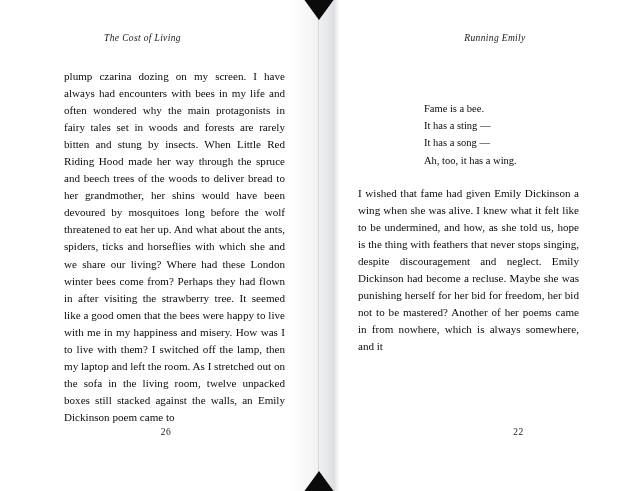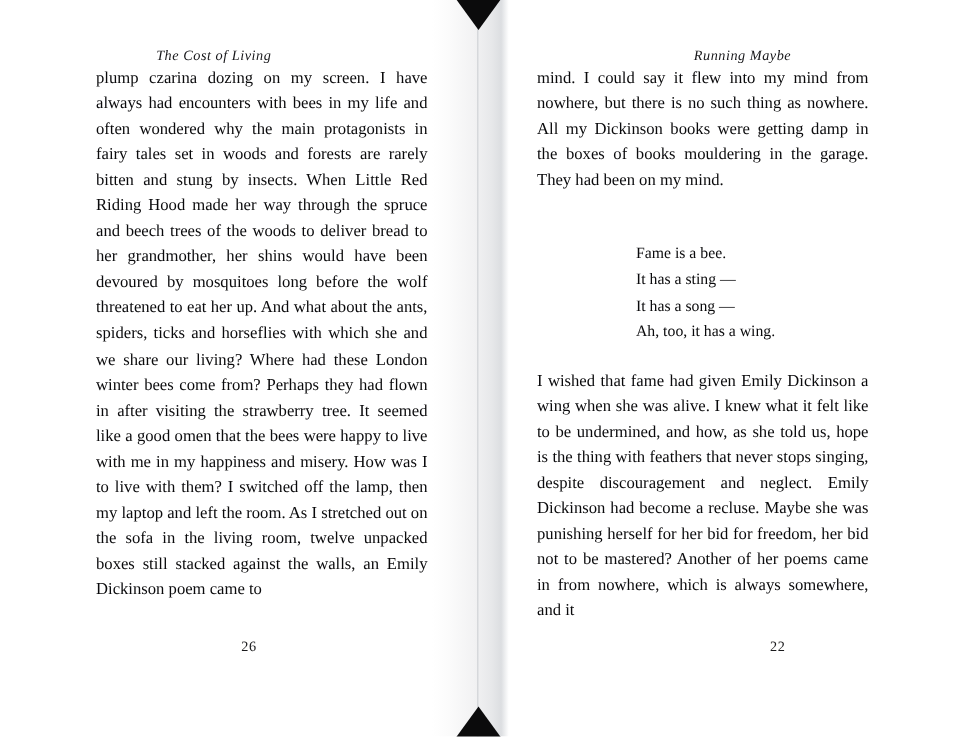--- a/index.html
+++ b/index.html
@@ -86,21 +86,21 @@
     font-style: italic;
     font-size: 9.5px;
     letter-spacing: 0.35px;
     color: #17171a;
   }
   .page-verso .running-head { padding-right: 5px; }
   .page-recto .running-head { padding-left: 0px; }
 
   .textblock {
     position: absolute;
-    top: 44px;
+    top: 68px;
     font-size: 11.1px;
     line-height: 17.05px;
     text-align: justify;
     text-justify: inter-word;
     color: #0a0a0c;
     hyphens: none;
   }
   .page-verso .textblock { left: 64px;  width: 221px; }
   .page-recto .textblock { left: 8px;   width: 221px; }
 
@@ -150,24 +150,23 @@
 
     <div class="folio">26</div>
   </div>
 
   <div class="gutter"></div>
   <div class="spine-line"></div>
   <div class="spine-wedge-top"></div>
   <div class="spine-wedge-bottom"></div>
 
   <div class="page page-recto">
-    <div class="running-head">Running Maybe</div>
+    <div class="running-head">Running Emily</div>
 
     <div class="textblock">
-      <p class="flow">mind. I could say it flew into my mind from nowhere, but there is no such thing as nowhere. All my Dickinson books were getting damp in the boxes of books mouldering in the garage. They had been on my mind.</p>
 
       <div class="verse">
         <div class="line">Fame is a bee.</div>
         <div class="line">It has a sting —</div>
         <div class="line">It has a song —</div>
         <div class="line">Ah, too, it has a wing.</div>
       </div>
 
       <p class="flow">I wished that fame had given Emily Dickinson a wing when she was alive. I knew what it felt like to be undermined, and how, as she told us, hope is the thing with feathers that never stops singing, despite discouragement and neglect. Emily Dickinson had become a recluse. Maybe she was punishing herself for her bid for freedom, her bid not to be mastered? Another of her poems came in from nowhere, which is always somewhere, and it</p>
     </div>

